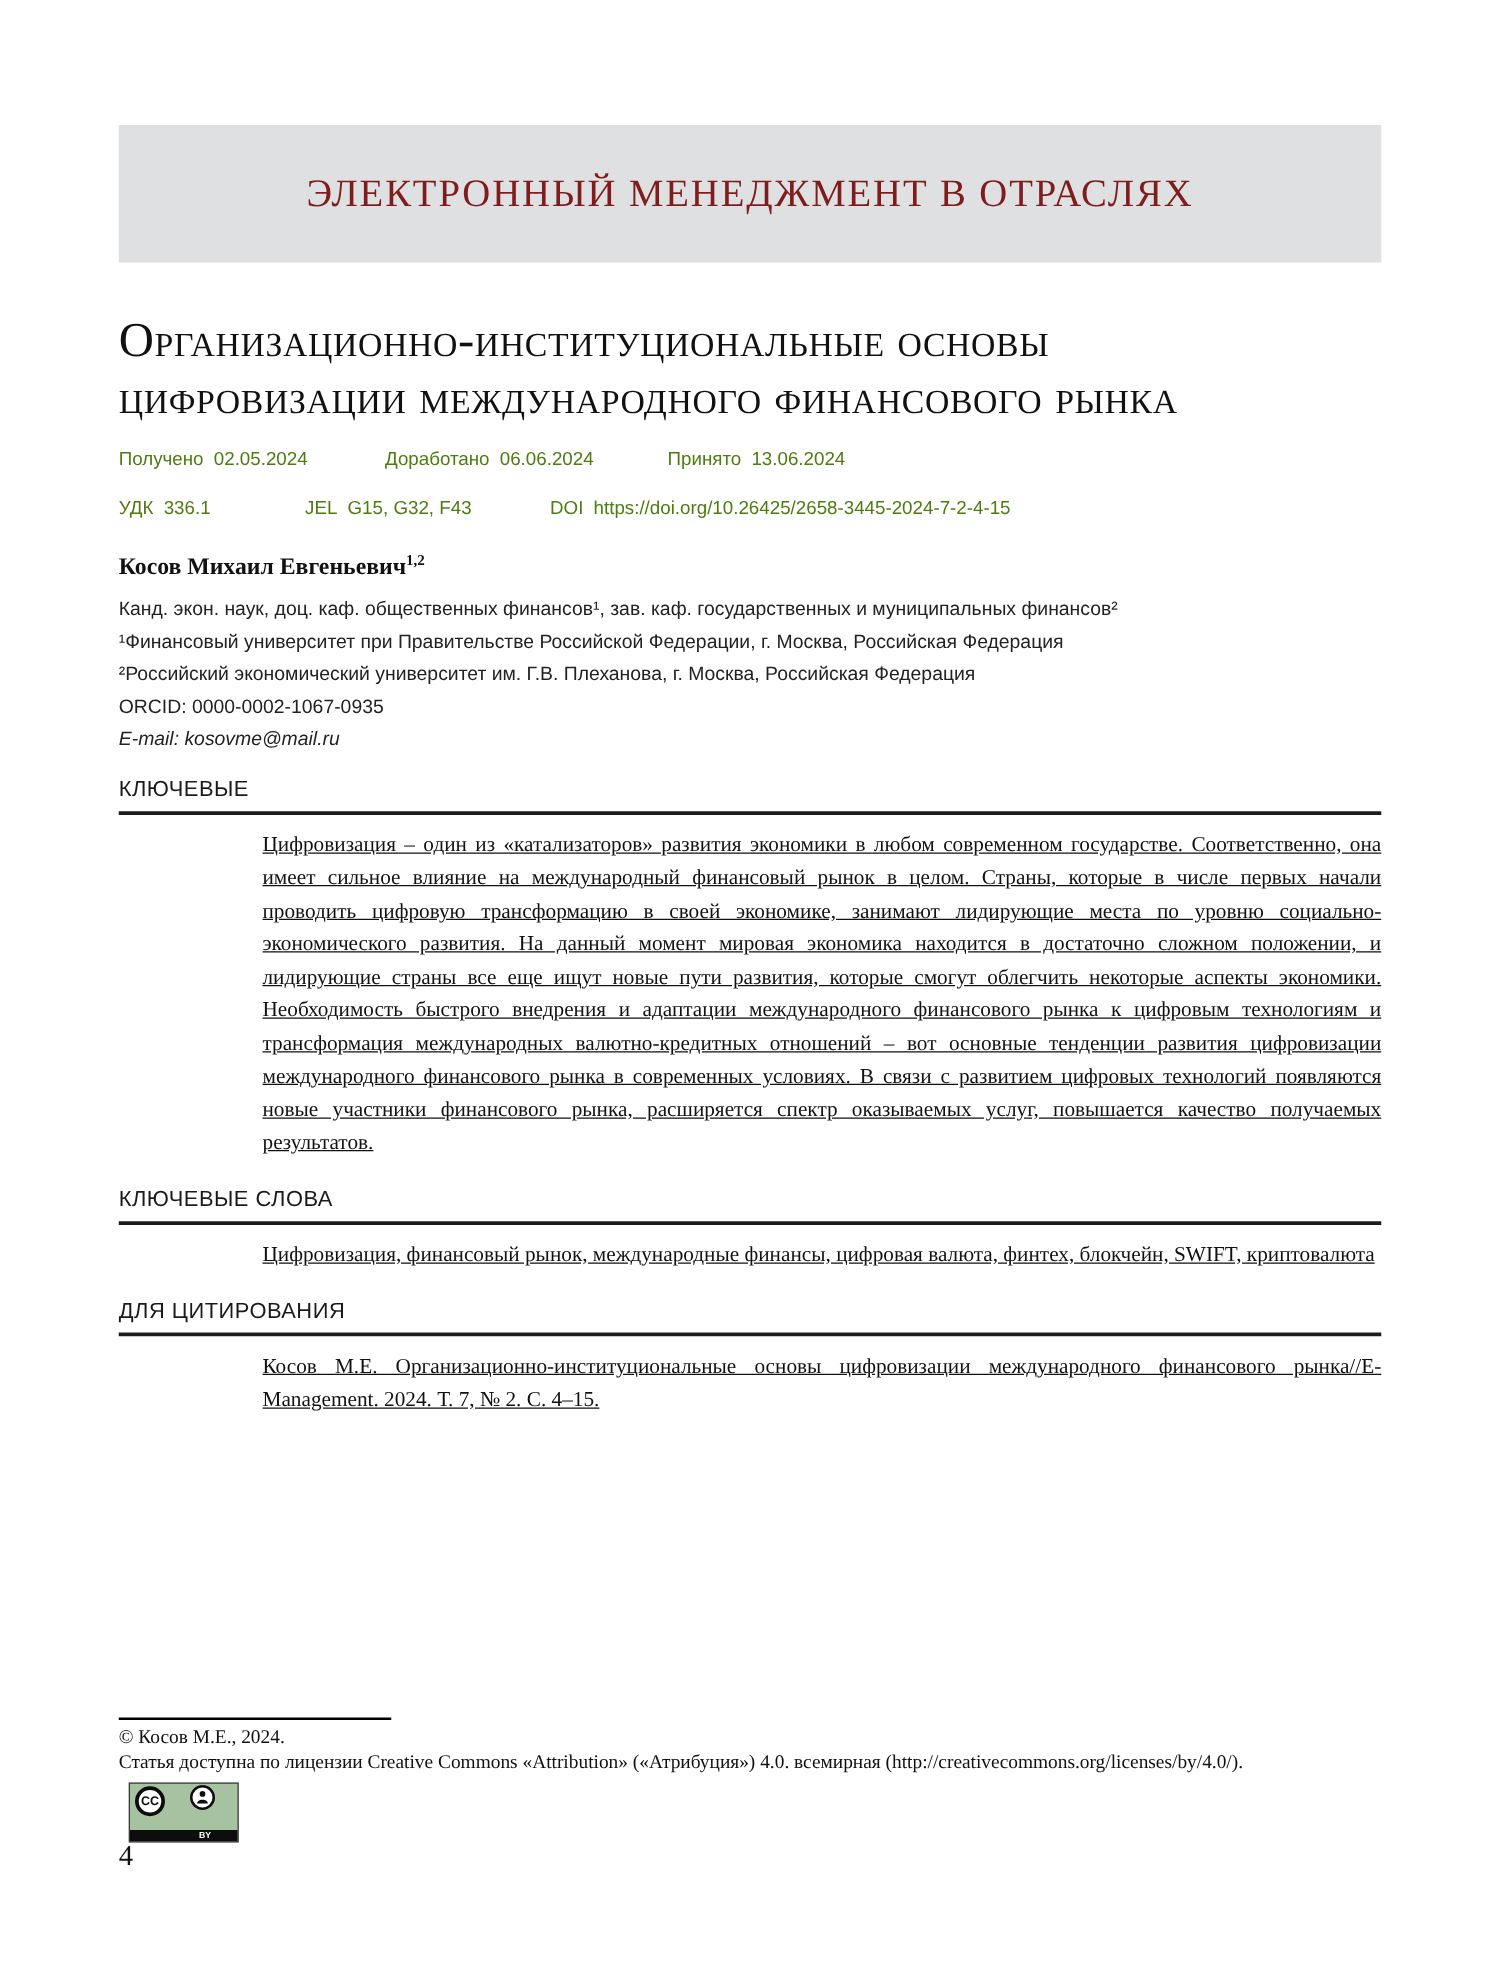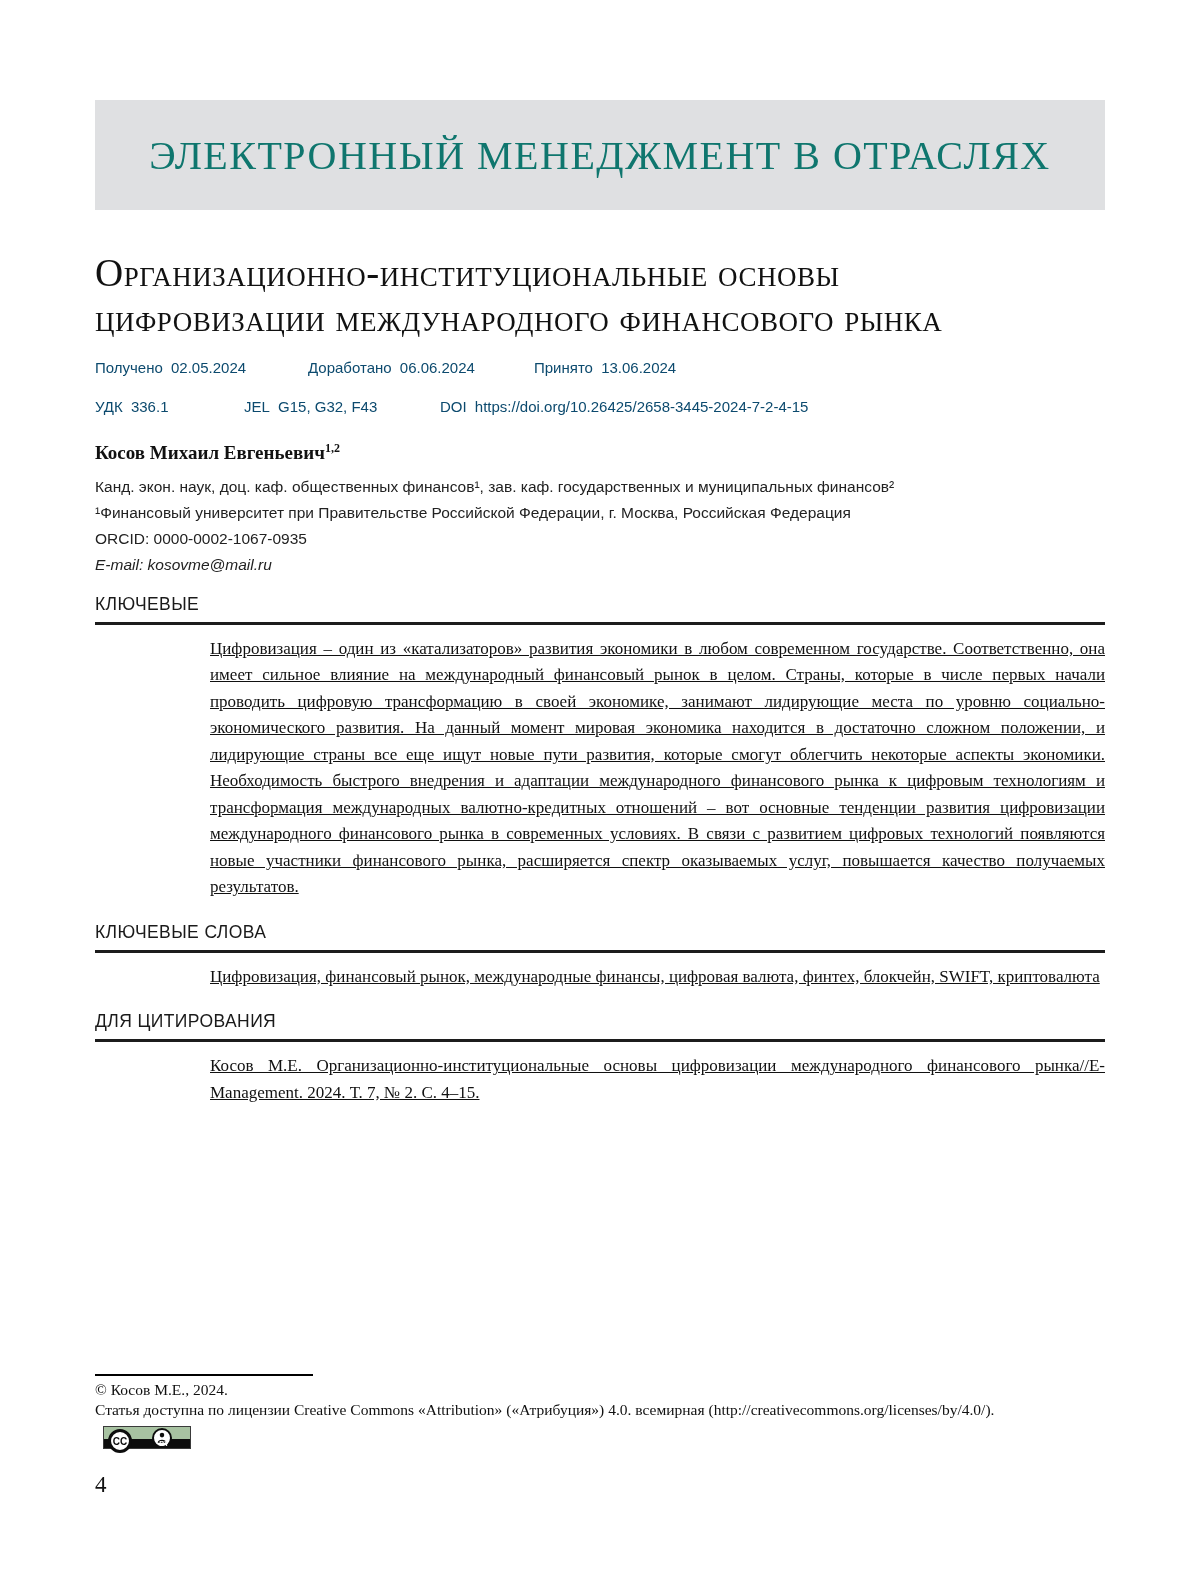--- a/index.html
+++ b/index.html
@@ -16,40 +16,40 @@
 
   
   .banner {
     margin-top:100px;
     height:110px;
     background:#dfe0e2;
     display:flex; align-items:center; justify-content:center;
   }
   .banner-title {
     font-family:"Liberation Serif", serif;
-    font-size:40px; letter-spacing:1.5px;
-    color:#0f766e;
+    font-size:31px; letter-spacing:1.5px;
+    color:#7f1d1d;
   }
 
   
   .article-title {
     margin-top:40px;
     font-family:"Liberation Serif", serif;
     font-variant:small-caps;
     font-size:39px;
     line-height:1.16;
     color:#111;
     letter-spacing:0.5px;
   }
 
   
   .meta-row {
     display:flex;
     font-family:"Liberation Sans", sans-serif;
-    font-size:15px; color:#0c4a6e;
+    font-size:15px; color:#4d7c0f;
   }
   .meta-dates { margin-top:19px; }
   .meta-codes { margin-top:22px;gap:16px; }
   .meta-cell { white-space:nowrap; }
   .m1 { width:213px; } .m2 { width:226px; }
   .u1 { width:133px; } .u2 { width:180px; }
   .meta-label { margin-right:4px; }
 
   
   .author-block { margin-top:26px; }
@@ -91,21 +91,21 @@
     font-family:"Liberation Serif", serif;
     font-size:15.5px; color:#111;
   }
   .footer-rule { width:218px; border-top:2px solid #000; margin-bottom:4px; }
   .footer-line { line-height:20px; }
 
   
   .cc-badge {
     position:relative;
     margin-top:6px; margin-left:8px;
-    width:88px; height:23px;
+    width:88px; height:48px;
     background:#a7c2a1;
     border:1px solid #3a3a3a;
   }
   .cc-band { position:absolute; left:0; right:0; bottom:0; height:9px; background:#0d0d0d; }
   .cc-circle {
     position:absolute; left:4px; top:2px;
     width:24px; height:24px; border-radius:50%;
     background:#fff; border:3px solid #0d0d0d;
     display:flex; align-items:center; justify-content:center;
     font-family:"Liberation Sans", sans-serif;
@@ -174,20 +174,21 @@
       <div class="meta-cell">
         <span class="meta-label">DOI</span>
         <span>https://doi.org/10.26425/2658-3445-2024-7-2-4-15</span>
       </div>
     </div>
 
     <div class="author-block">
       <div class="author-name"><span>Косов Михаил Евгеньевич</span><sup>1,2</sup></div>
       <div class="author-line first">Канд. экон. наук, доц. каф. общественных финансов¹, зав. каф. государственных и муниципальных финансов²</div>
       <div class="author-line">¹Финансовый университет при Правительстве Российской Федерации, г. Москва, Российская Федерация</div>
+      <div class="author-line">²Российский экономический университет им. Г.В. Плеханова, г. Москва, Российская Федерация</div>
       <div class="author-line">ORCID: 0000-0002-1067-0935</div>
       <div class="author-line email-line">E-mail: kosovme@mail.ru</div>
     </div>
 
     <div class="section">
       <div class="section-heading">КЛЮЧЕВЫЕ</div>
       <div class="section-body">Цифровизация – один из «катализаторов» развития экономики в любом современном государстве. Соответственно, она имеет сильное влияние на международный финансовый рынок в целом. Страны, которые в числе первых начали проводить цифровую трансформацию в своей экономике, занимают лидирующие места по уровню социально-экономического развития. На данный момент мировая экономика находится в достаточно сложном положении, и лидирующие страны все еще ищут новые пути развития, которые смогут облегчить некоторые аспекты экономики. Необходимость быстрого внедрения и адаптации международного финансового рынка к цифровым технологиям и трансформация международных валютно-кредитных отношений – вот основные тенденции развития цифровизации международного финансового рынка в современных условиях. В связи с развитием цифровых технологий появляются новые участники финансового рынка, расширяется спектр оказываемых услуг, повышается качество получаемых результатов.</div>
     </div>
 
     <div class="section">

